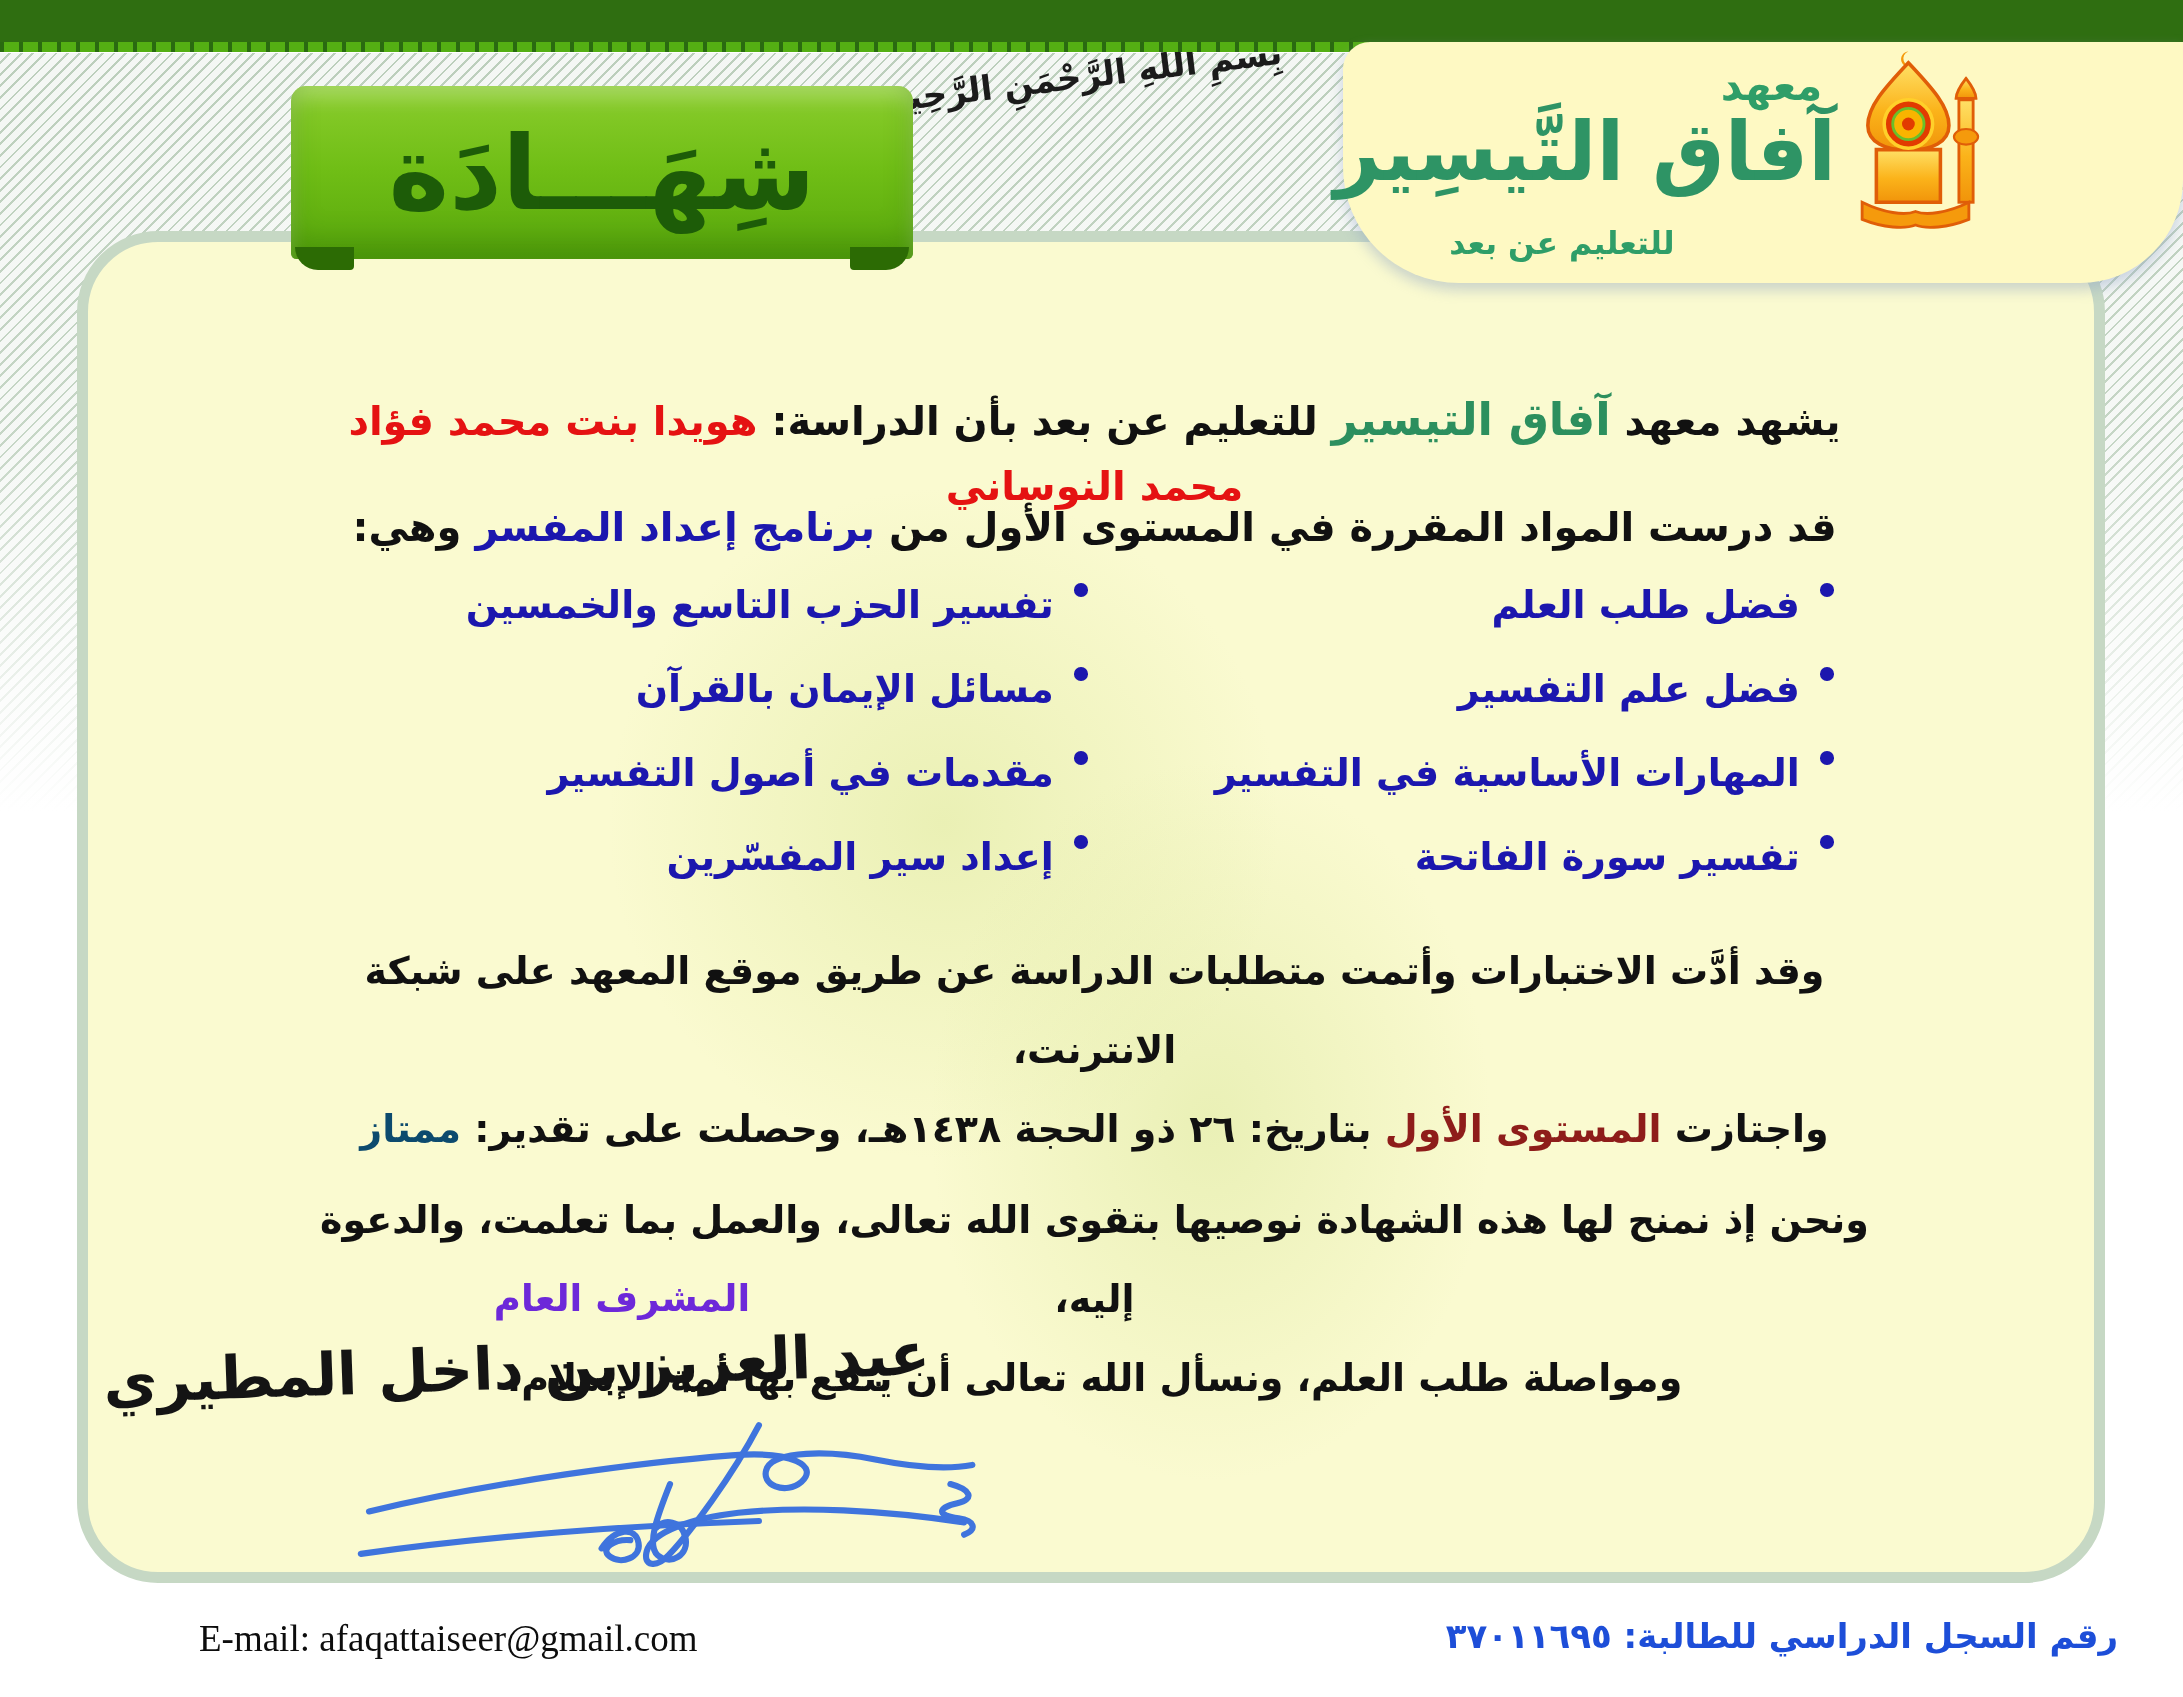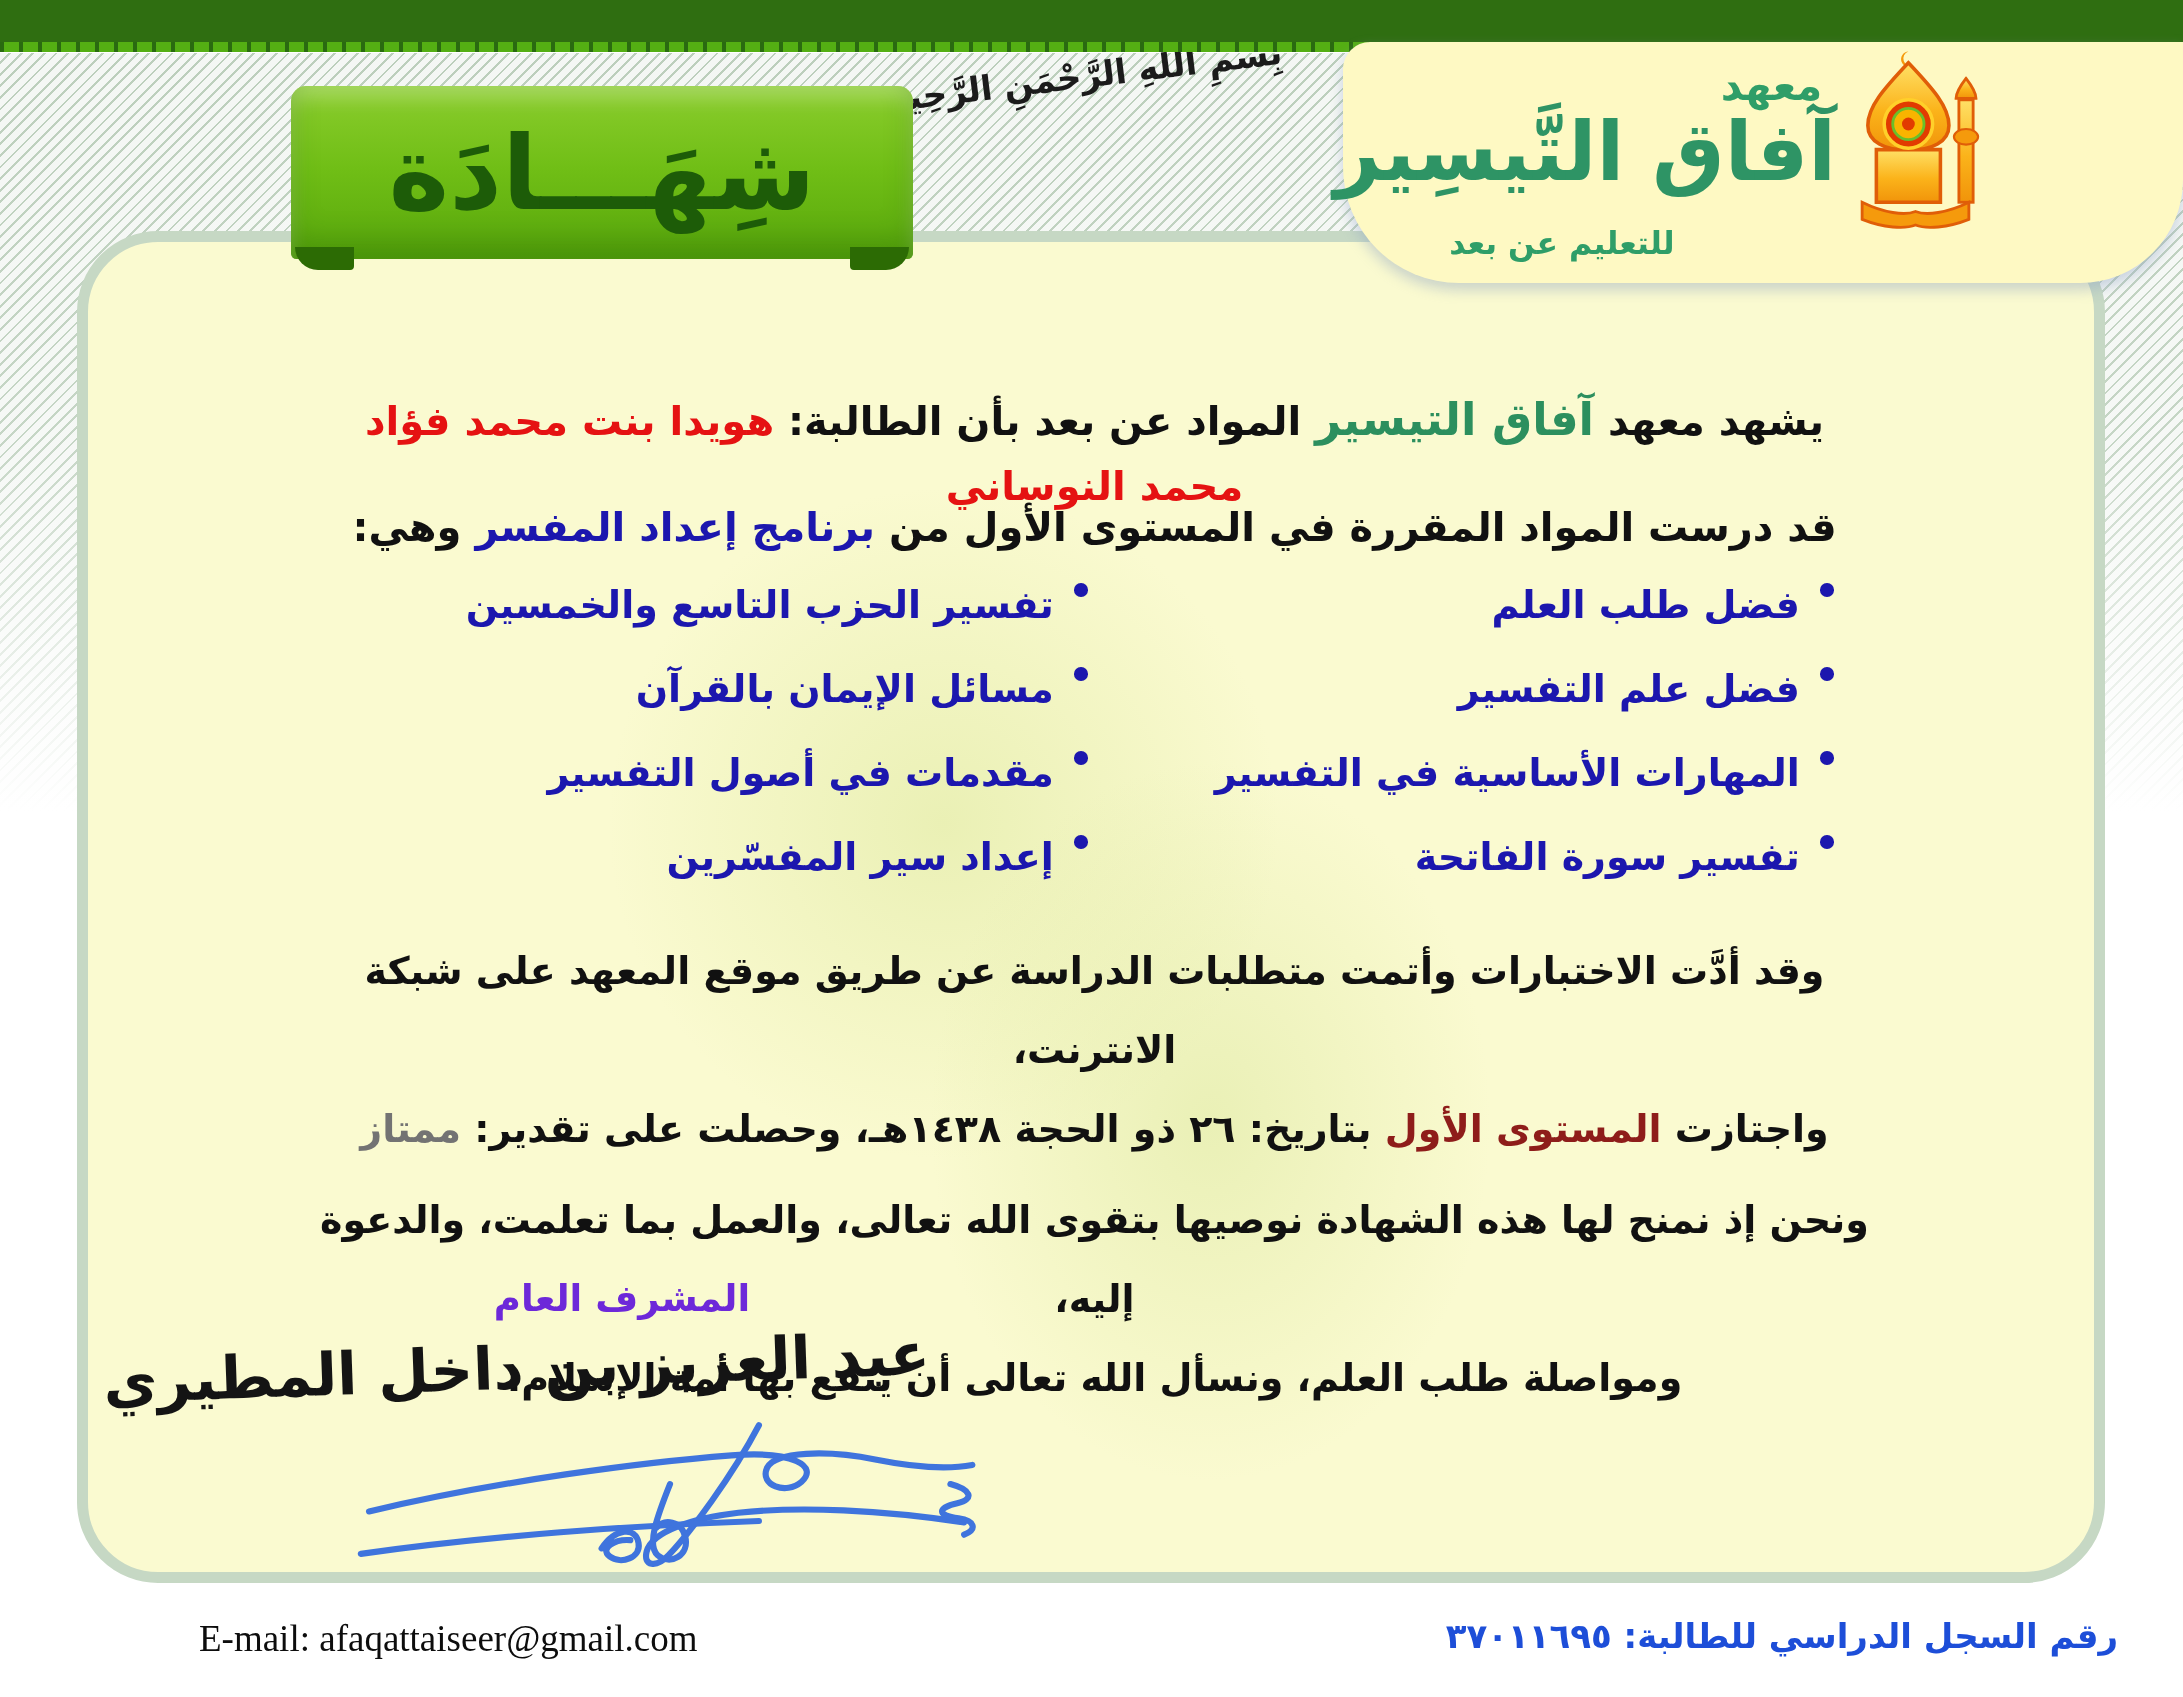--- a/index.html
+++ b/index.html
@@ -48,21 +48,21 @@
   .program{color:#1c17ae;}
   .subjects{position:absolute;top:341px;width:100%;display:grid;grid-template-columns:746px 828px;
     grid-template-rows:repeat(4,84px);grid-auto-flow:column;}
   .subject{display:flex;align-items:flex-start;justify-content:flex-start;padding-right:48px;
     font-size:38px;font-weight:bold;color:#1c17ae;}
   .bullet{width:13.7px;height:13.7px;border-radius:50%;background:#1c17ae;margin-left:20.5px;flex:0 0 auto;}
   .paragraph{position:absolute;top:690px;width:100%;text-align:center;font-size:38px;font-weight:bold;
     color:#111;line-height:79px;}
   .para2{margin-top:12.3px;}
   .level{color:#8e1d1a;}
-  .grade{color:#737373;}
+  .grade{color:#0c4a6e;}
   .sig-title{position:absolute;top:1035px;left:82px;width:466px;text-align:center;
     font-size:37px;font-weight:bold;color:#6d28d9;direction:rtl;}
   .sig-name{position:absolute;top:1087px;left:48px;width:575px;text-align:center;white-space:nowrap;
     font-size:59px;font-weight:bold;color:#141414;direction:rtl;transform:rotate(-2deg);}
   .sig-svg{position:absolute;top:1160px;left:41px;}
   
   #footer-email{left:199px;top:1617px;font-family:"Liberation Serif",serif;font-size:37px;color:#0d0d0d;z-index:2;}
   #footer-record{right:65px;top:1616px;font-size:34px;font-weight:bold;color:#1d4ed8;direction:rtl;z-index:2;}
 </style>
 </head>
@@ -106,21 +106,21 @@
 </div>
 
 <div class="abs" id="card">
   <div class="wm" id="wm1"></div>
   <div class="wm" id="wm2"></div>
 
   <div id="content">
     <div class="line1">
       <span>يشهد معهد</span>
       <span class="inline-institute">آفاق التيسير</span>
-      <span>المواد عن بعد بأن الطالبة:</span>
+      <span>للتعليم عن بعد بأن الدراسة:</span>
       <span class="student-name">هويدا بنت محمد فؤاد محمد النوساني</span>
     </div>
 
     <div class="line2">
       <span>قد درست المواد المقررة في المستوى الأول من</span>
       <span class="program">برنامج إعداد المفسر</span>
       <span>وهي:</span>
     </div>
 
     <div class="subjects">

